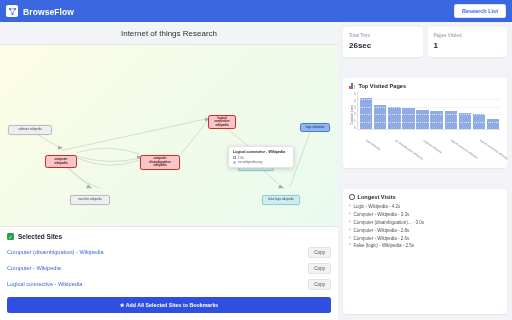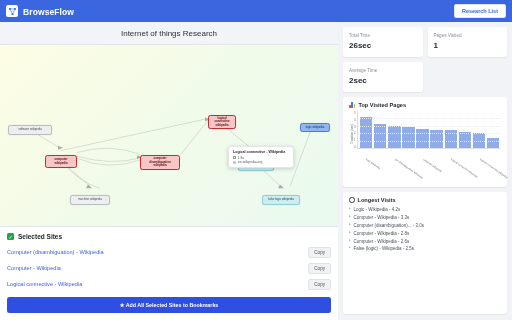--- a/index.html
+++ b/index.html
@@ -25,21 +25,21 @@
   .topbar-spacer { flex: 1; }
   .research-btn {
     background: #fff; color: #3a66e0; font-size: 5.5px; font-weight: bold;
     border: 1px solid #dfe6fb; border-radius: 2px; padding: 3px 7px;
     white-space: nowrap;
   }
 
   
   .body { flex: 1; display: flex; min-height: 0; }
   .left { width: 338px; display: flex; flex-direction: column; background: #d946ef; }
-  .right { flex: 1; display: flex; flex-direction: column; gap: 5px; padding: 5px 5px 6px 5px; min-width: 0; }
+  .right { flex: 1; display: flex; flex-direction: column; gap: 21px; padding: 5px 5px 6px 5px; min-width: 0; }
 
   
   .graph-title {
     background: #f3f4f7; border-bottom: 1px solid #e3e5ea;
     text-align: center; font-size: 8px; color: #2c3038; font-weight: normal;
     padding: 7px 0 6px;
   }
   .graph-wrap { flex: 1; position: relative; min-height: 0; }
   .graph-canvas {
     position: absolute; inset: 0;
@@ -257,24 +257,20 @@
 
       <div class="stat-grid" id="stat-grid">
           <div class="stat-card">
             <div class="stat-label">Total Time</div>
             <div class="stat-value">26sec</div>
           </div>
           <div class="stat-card">
             <div class="stat-label">Pages Visited</div>
             <div class="stat-value">1</div>
           </div>
-          <div class="stat-card">
-            <div class="stat-label">Average Time</div>
-            <div class="stat-value">2sec</div>
-          </div>
         </div>
 
       <div class="chart-card">
         <div class="card-head">
           <span class="mini-chart-icon">
             <i style="height:3px;background:#e05a4a"></i>
             <i style="height:6px;background:#4a7ae0"></i>
             <i style="height:4px;background:#e0b94a"></i>
           </span>
           <span class="card-head-title">Top Visited Pages</span>

